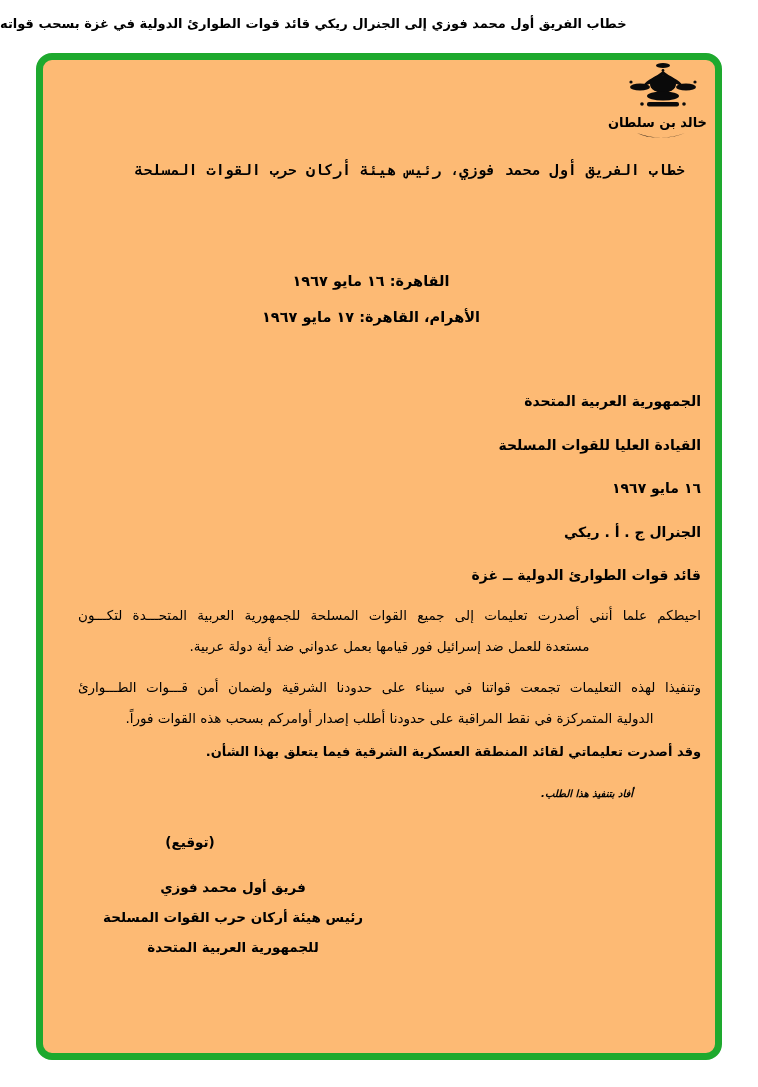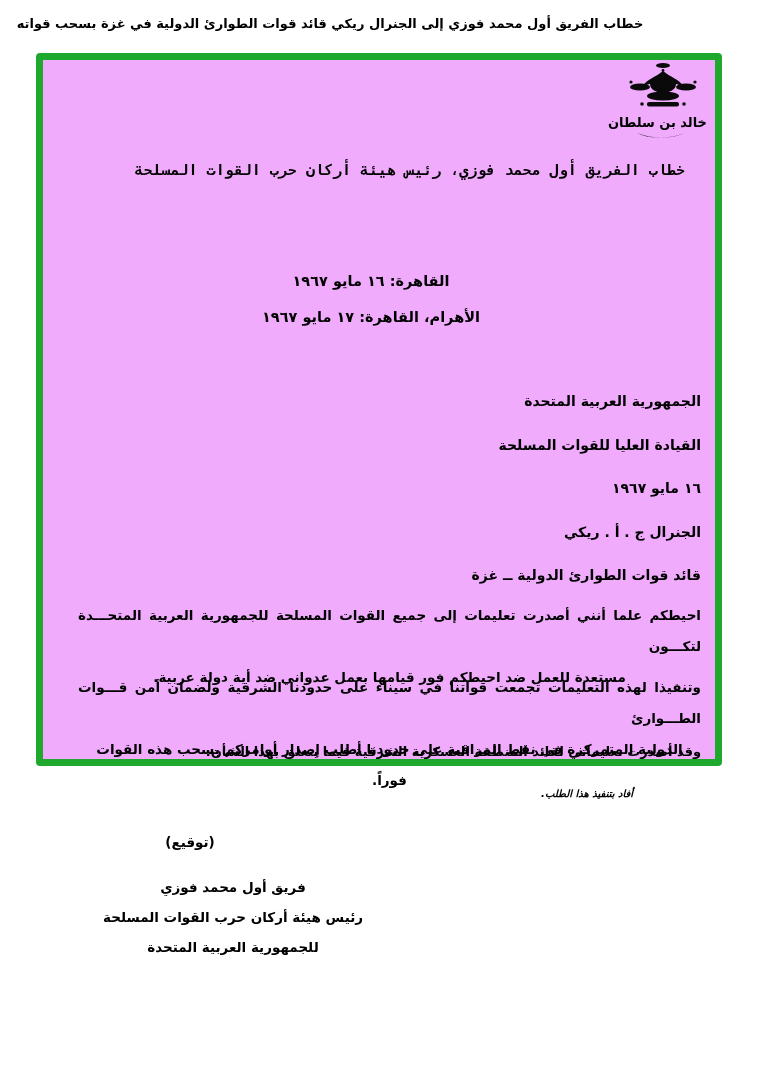--- a/index.html
+++ b/index.html
@@ -6,26 +6,26 @@
   * { box-sizing:border-box; }
   html,body { margin:0; padding:0; }
   body {
     width:758px; height:1087px; background:#ffffff; overflow:hidden;
     font-family:"DejaVu Sans", sans-serif; color:var(--ink);
   }
   .page { position:relative; width:758px; height:1087px; direction:rtl; }
 
   .doc-title {
     position:absolute; top:14px; left:0; width:660px;
-    text-align:center; font-weight:700; font-size:13px; line-height:20px;
+    text-align:left; font-weight:700; font-size:13px; line-height:20px;
   }
 
   .frame {
-    position:absolute; left:36px; top:53px; width:686px; height:713px;
-    border:7px solid var(--green); border-radius:4px; background:#f0abfc;
+    position:absolute; left:36px; top:53px; width:686px; height:1007px;
+    border:7px solid var(--green); border-radius:16px; background:#fdba74;
   }
 
   
   .stamp {
     position:absolute; top:2px; right:8px; width:92px; height:96px;
     text-align:center; line-height:1;
   }
   .stamp .crest { display:block; margin:0 auto; }
   .stamp .stamp-name {
     font-weight:700; font-size:13px; letter-spacing:0px; white-space:nowrap;
@@ -39,21 +39,21 @@
   }
   .datelines {
     position:absolute; top:203px; left:0; width:656px;
     text-align:center; font-weight:700; font-size:14.5px; line-height:36px;
   }
   .address {
     position:absolute; top:320px; right:14px; left:30px;
     text-align:right; font-weight:700; font-size:14px; line-height:43.5px;
     white-space:nowrap;
   }
-  .para { position:absolute; right:14px; left:35px; font-weight:700; font-size:13.5px; line-height:31px; }
+  .para { position:absolute; right:14px; left:35px; font-weight:400; font-size:13.5px; line-height:31px; }
   .p1 { top:540px; }
   .p2 { top:612px; }
   .line-justify { text-align:justify; text-align-last:justify; }
   .line-center  { text-align:center; }
   .p3 { position:absolute; top:684px; right:14px; left:35px; text-align:right; font-weight:700; font-size:13px; }
   .closing { position:absolute; top:728px; right:82px; left:35px; text-align:right; font-weight:700; font-size:10px;font-style:italic; }
 
   .sig-label {
     position:absolute; top:774px; left:92px; width:110px;
     text-align:center; font-weight:700; font-size:13.5px;
@@ -107,21 +107,21 @@
     <div class="address">
       <div>الجمهورية العربية المتحدة</div>
       <div>القيادة العليا للقوات المسلحة</div>
       <div>١٦ مايو ١٩٦٧</div>
       <div>الجنرال ج . أ . ريكي</div>
       <div>قائد قوات الطوارئ الدولية ــ غزة</div>
     </div>
 
     <div class="para p1">
       <div class="line-justify">احيطكم علما أنني أصدرت تعليمات إلى جميع القوات المسلحة للجمهورية العربية المتحـــدة لتكـــون</div>
-      <div class="line-center">مستعدة للعمل ضد احيطكم فور قيامها بعمل عدواني ضد أية دولة عربية.</div>
+      <div class="line-center">مستعدة للعمل ضد إسرائيل فور قيامها بعمل عدواني ضد أية دولة عربية.</div>
     </div>
 
     <div class="para p2">
       <div class="line-justify">وتنفيذا لهذه التعليمات تجمعت قواتنا في سيناء على حدودنا الشرقية ولضمان أمن قـــوات الطـــوارئ</div>
       <div class="line-center">الدولية المتمركزة في نقط المراقبة على حدودنا أطلب إصدار أوامركم بسحب هذه القوات فوراً.</div>
     </div>
 
     <div class="p3">وقد أصدرت تعليماتي لقائد المنطقة العسكرية الشرقية فيما يتعلق بهذا الشأن.</div>
 
     <div class="closing">أفاد بتنفيذ هذا الطلب.</div>

